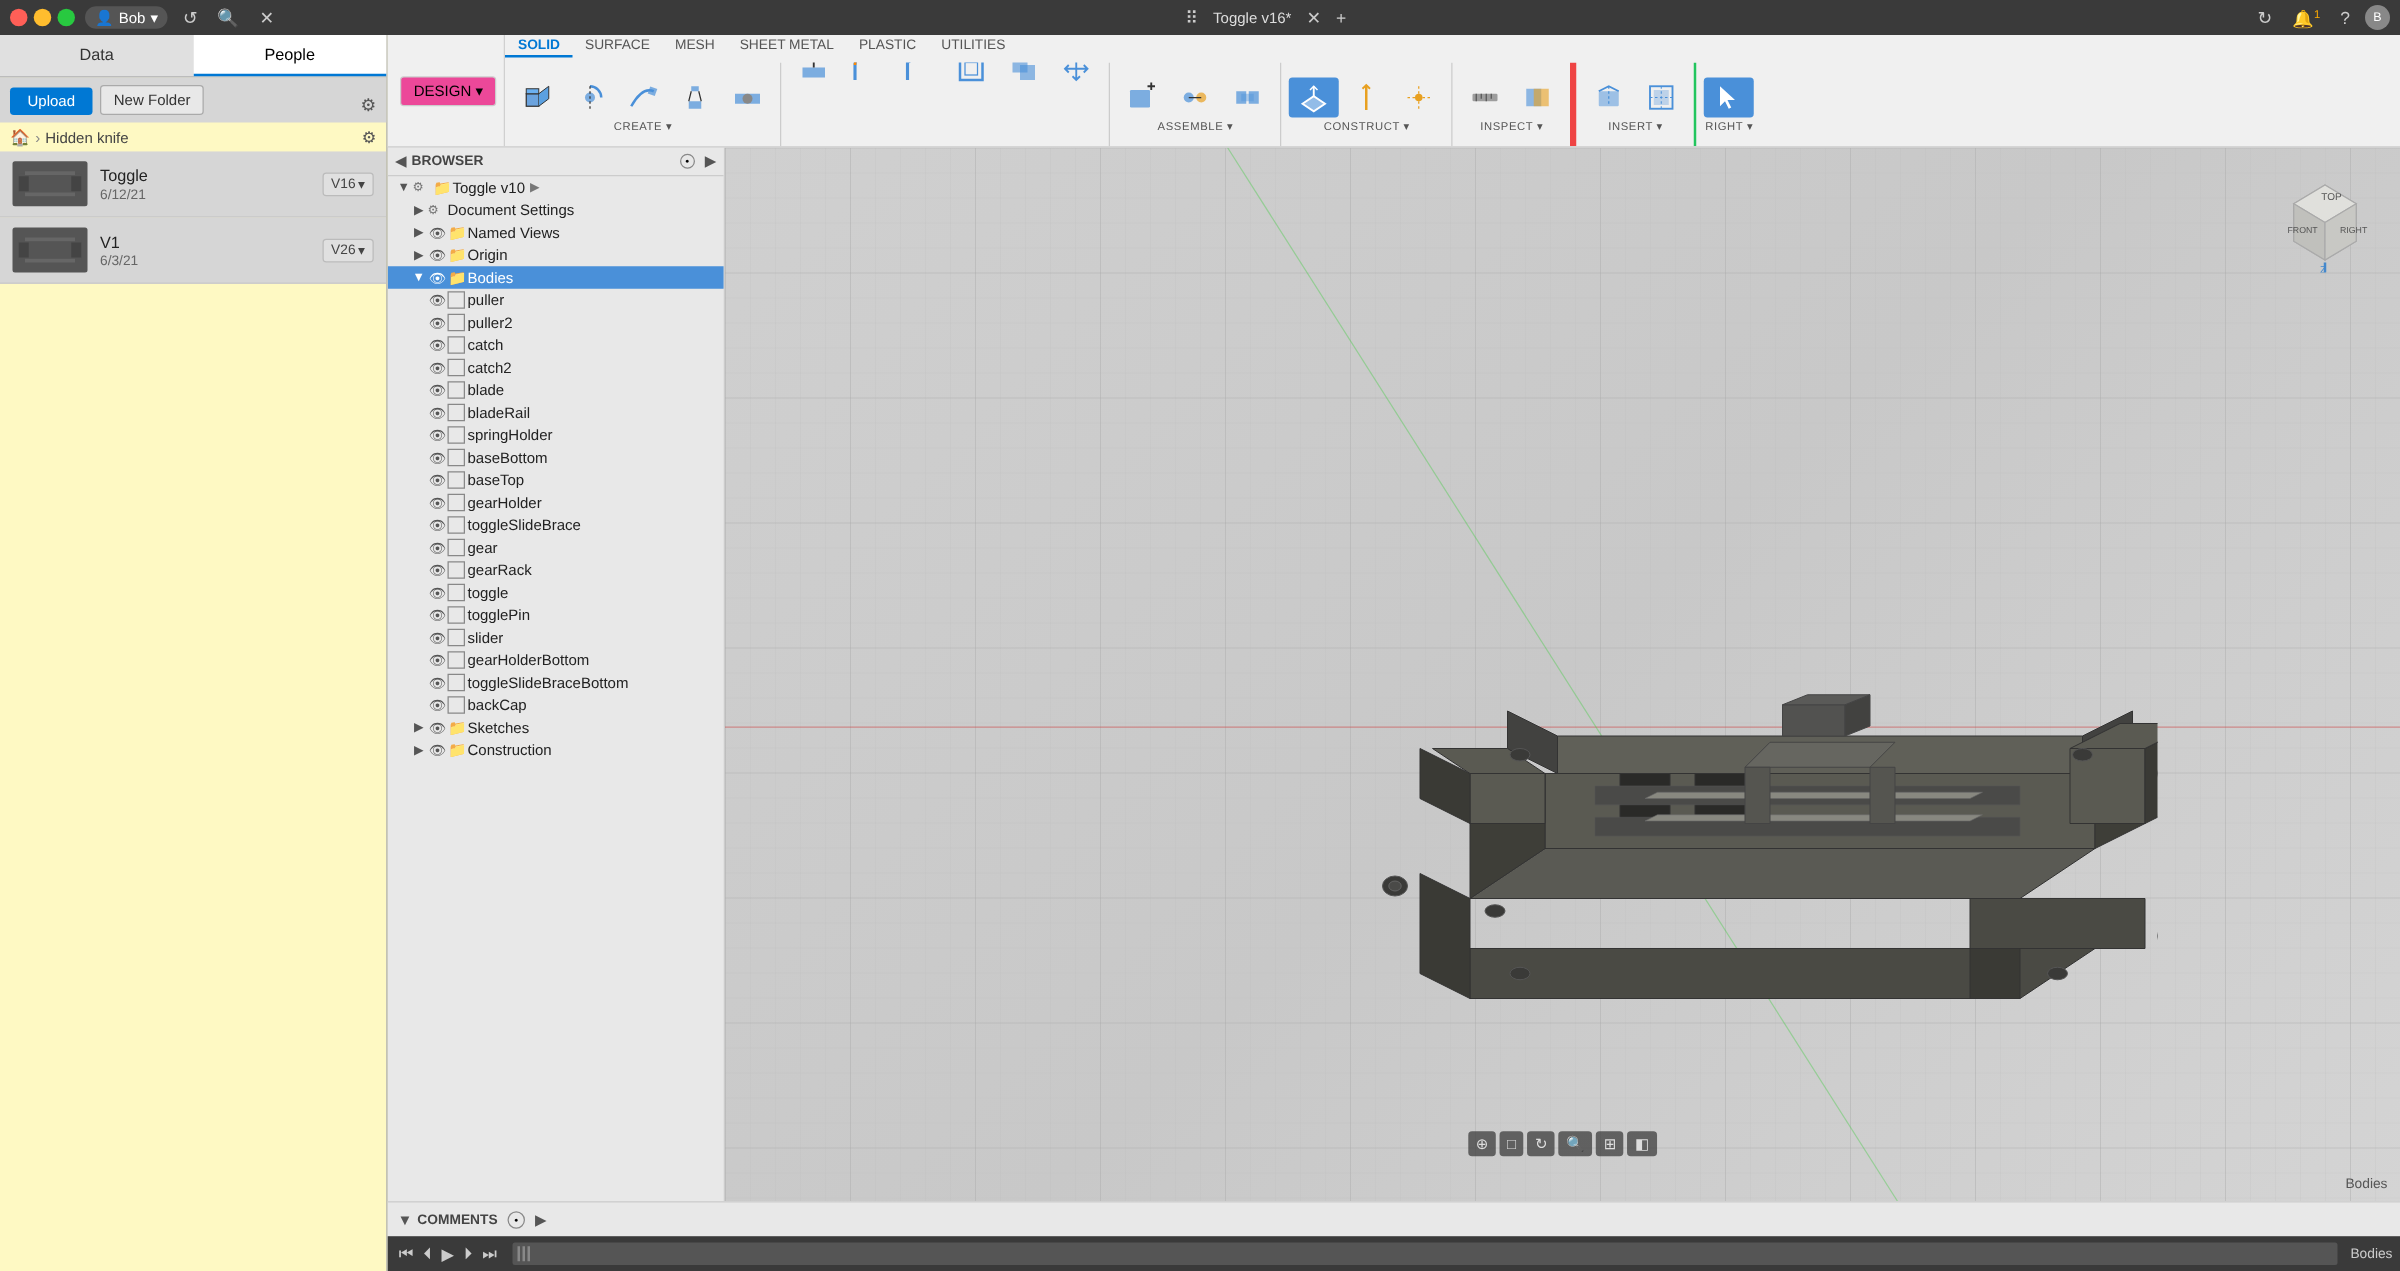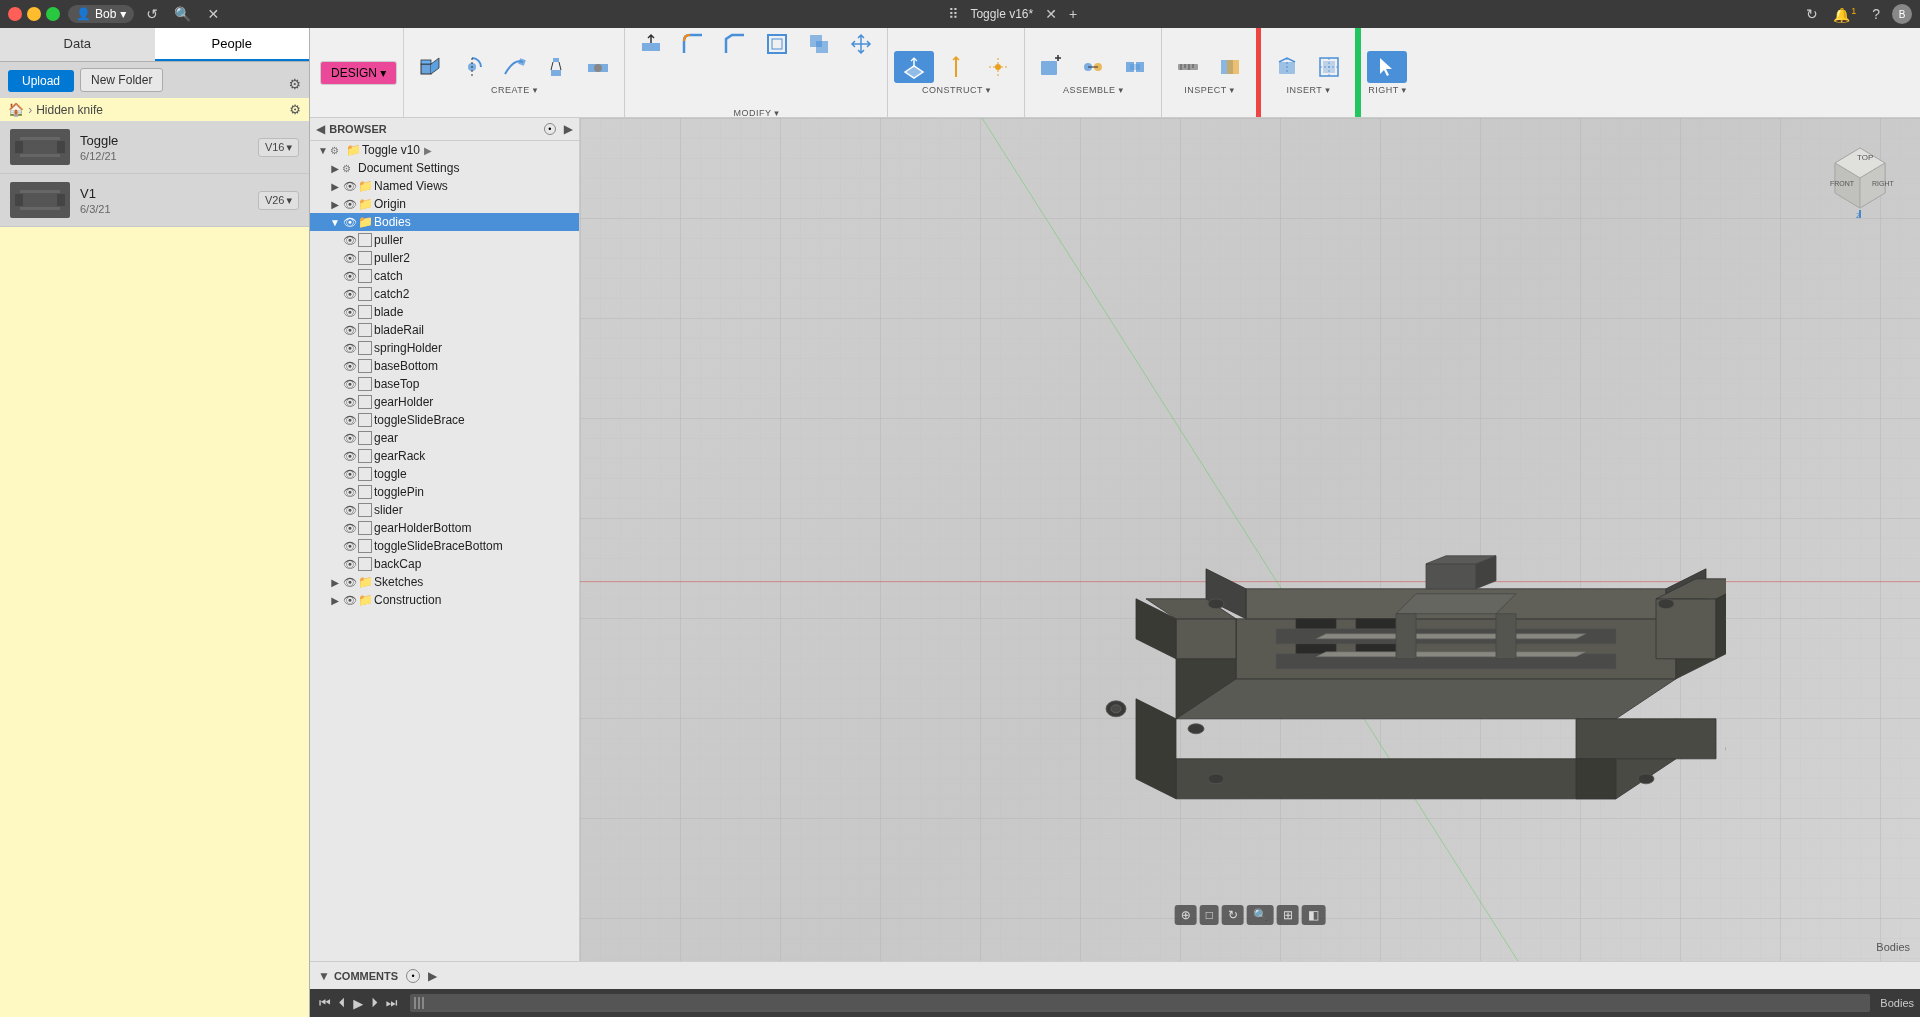--- a/index.html
+++ b/index.html
@@ -200,20 +200,28 @@
 
     <div id="toolbar">
 
       <div class="toolbar-section">
         <button class="design-btn">
           <span>DESIGN ▾</span>
         </button>
       </div>
 
       <div style="display:flex;flex-direction:column;flex:1;height:100%;">
+        <div class="toolbar-tabs">
+          <div class="toolbar-tab active">SOLID</div>
+          <div class="toolbar-tab">SURFACE</div>
+          <div class="toolbar-tab">MESH</div>
+          <div class="toolbar-tab">SHEET METAL</div>
+          <div class="toolbar-tab">PLASTIC</div>
+          <div class="toolbar-tab">UTILITIES</div>
+        </div>
         <div style="display:flex;align-items:center;flex:1;overflow:hidden;">
 
           <div style="display:flex;flex-direction:column;align-items:center;padding:0 6px;border-right:1px solid #ccc;height:100%;justify-content:center;">
             <div class="tool-group">
               <div class="tool-btn">
                 <div class="tool-icon">
                   <svg width="26" height="26" viewBox="0 0 26 26">
                       <rect x="4" y="10" width="10" height="10" fill="#4a90d9" opacity="0.8"></rect>
                       <rect x="4" y="10" width="10" height="10" fill="none" stroke="#333" stroke-width="1"></rect>
                       <path d="M14 10 L22 4 L22 14 L14 20" fill="#5ba0e0" stroke="#333" stroke-width="0.8"></path>
@@ -310,20 +318,55 @@
                 </div>
               </div>
             </div>
             <div class="group-label" style="font-size:9px;color:#555;margin-top:48px;">
               <span>MODIFY ▾</span>
             </div>
           </div>
 
           <div style="display:flex;flex-direction:column;align-items:center;padding:0 6px;border-right:1px solid #ccc;height:100%;justify-content:center;">
             <div class="tool-group">
+              <div class="tool-btn">
+                <div class="tool-icon">
+                  <svg width="26" height="26" viewBox="0 0 26 26">
+                      <rect x="3" y="7" width="16" height="14" fill="#4a90d9" opacity="0.7" rx="1"></rect>
+                      <line x1="17" y1="4" x2="23" y2="4" stroke="#333" stroke-width="1.5"></line>
+                      <line x1="20" y1="1" x2="20" y2="7" stroke="#333" stroke-width="1.5"></line>
+                    </svg>
+                </div>
+              </div>
+              <div class="tool-btn">
+                <div class="tool-icon">
+                  <svg width="26" height="26" viewBox="0 0 26 26">
+                      <circle cx="8" cy="13" r="4" fill="#4a90d9" opacity="0.7"></circle>
+                      <circle cx="18" cy="13" r="4" fill="#e8a020" opacity="0.7"></circle>
+                      <line x1="8" y1="13" x2="18" y2="13" stroke="#333" stroke-width="1"></line>
+                    </svg>
+                </div>
+              </div>
+              <div class="tool-btn">
+                <div class="tool-icon">
+                  <svg width="26" height="26" viewBox="0 0 26 26">
+                      <rect x="4" y="8" width="8" height="10" fill="#4a90d9" opacity="0.7"></rect>
+                      <rect x="14" y="8" width="8" height="10" fill="#4a90d9" opacity="0.7"></rect>
+                      <rect x="8" y="10" width="10" height="6" fill="#4a90d9" opacity="0.4"></rect>
+                    </svg>
+                </div>
+              </div>
+            </div>
+            <div class="group-label" style="font-size:9px;color:#555;">
+              <span>ASSEMBLE ▾</span>
+            </div>
+          </div>
+
+          <div style="display:flex;flex-direction:column;align-items:center;padding:0 6px;border-right:1px solid #ccc;height:100%;justify-content:center;">
+            <div class="tool-group">
               <div class="tool-btn construct-btn-highlight">
                 <div class="tool-icon">
                   <svg width="26" height="26" viewBox="0 0 26 26">
                       <path d="M4 18 L13 12 L22 18 L13 24 Z" fill="#fff" opacity="0.4"></path>
                       <path d="M4 18 L13 12 L22 18 L13 24 Z" fill="none" stroke="#fff" stroke-width="1.5"></path>
                       <line x1="13" y1="4" x2="13" y2="12" stroke="#fff" stroke-width="1.5"></line>
                       <path d="M10 7 L13 4 L16 7" fill="none" stroke="#fff" stroke-width="1.2"></path>
                     </svg>
                 </div>
               </div>
@@ -340,55 +383,20 @@
                   <svg width="26" height="26" viewBox="0 0 26 26">
                       <circle cx="13" cy="13" r="3" fill="#e8a020"></circle>
                       <line x1="13" y1="4" x2="13" y2="22" stroke="#e8a020" stroke-width="1" stroke-dasharray="2"></line>
                       <line x1="4" y1="13" x2="22" y2="13" stroke="#e8a020" stroke-width="1" stroke-dasharray="2"></line>
                     </svg>
                 </div>
               </div>
             </div>
             <div class="group-label" style="font-size:9px;color:#555;">
               <span>CONSTRUCT ▾</span>
-            </div>
-          </div>
-
-          <div style="display:flex;flex-direction:column;align-items:center;padding:0 6px;border-right:1px solid #ccc;height:100%;justify-content:center;">
-            <div class="tool-group">
-              <div class="tool-btn">
-                <div class="tool-icon">
-                  <svg width="26" height="26" viewBox="0 0 26 26">
-                      <rect x="3" y="7" width="16" height="14" fill="#4a90d9" opacity="0.7" rx="1"></rect>
-                      <line x1="17" y1="4" x2="23" y2="4" stroke="#333" stroke-width="1.5"></line>
-                      <line x1="20" y1="1" x2="20" y2="7" stroke="#333" stroke-width="1.5"></line>
-                    </svg>
-                </div>
-              </div>
-              <div class="tool-btn">
-                <div class="tool-icon">
-                  <svg width="26" height="26" viewBox="0 0 26 26">
-                      <circle cx="8" cy="13" r="4" fill="#4a90d9" opacity="0.7"></circle>
-                      <circle cx="18" cy="13" r="4" fill="#e8a020" opacity="0.7"></circle>
-                      <line x1="8" y1="13" x2="18" y2="13" stroke="#333" stroke-width="1"></line>
-                    </svg>
-                </div>
-              </div>
-              <div class="tool-btn">
-                <div class="tool-icon">
-                  <svg width="26" height="26" viewBox="0 0 26 26">
-                      <rect x="4" y="8" width="8" height="10" fill="#4a90d9" opacity="0.7"></rect>
-                      <rect x="14" y="8" width="8" height="10" fill="#4a90d9" opacity="0.7"></rect>
-                      <rect x="8" y="10" width="10" height="6" fill="#4a90d9" opacity="0.4"></rect>
-                    </svg>
-                </div>
-              </div>
-            </div>
-            <div class="group-label" style="font-size:9px;color:#555;">
-              <span>ASSEMBLE ▾</span>
             </div>
           </div>
 
           <div style="display:flex;flex-direction:column;align-items:center;padding:0 6px;border-right:5px solid #ef4444;height:100%;justify-content:center;">
             <div class="tool-group">
               <div class="tool-btn">
                 <div class="tool-icon">
                   <svg width="26" height="26" viewBox="0 0 26 26">
                       <rect x="3" y="10" width="20" height="6" fill="#888" opacity="0.8" rx="1"></rect>
                       <line x1="6" y1="10" x2="6" y2="16" stroke="#555" stroke-width="1"></line>
@@ -405,21 +413,21 @@
                       <rect x="10" y="6" width="12" height="14" fill="#e8a020" opacity="0.6"></rect>
                     </svg>
                 </div>
               </div>
             </div>
             <div class="group-label" style="font-size:9px;color:#555;">
               <span>INSPECT ▾</span>
             </div>
           </div>
 
-          <div style="display:flex;flex-direction:column;align-items:center;padding:0 6px;border-right:6px solid #22c55e;height:100%;justify-content:center;">
+          <div style="display:flex;flex-direction:column;align-items:center;padding:0 6px;border-right:2px solid #22c55e;height:100%;justify-content:center;">
             <div class="tool-group">
               <div class="tool-btn">
                 <div class="tool-icon">
                   <svg width="26" height="26" viewBox="0 0 26 26">
                       <rect x="5" y="8" width="16" height="12" fill="#4a90d9" opacity="0.5" rx="1"></rect>
                       <path d="M5 8 L13 4 L21 8" fill="none" stroke="#4a90d9" stroke-width="1.5"></path>
                       <line x1="13" y1="4" x2="13" y2="20" stroke="#4a90d9" stroke-width="1" stroke-dasharray="2"></line>
                     </svg>
                 </div>
               </div>

